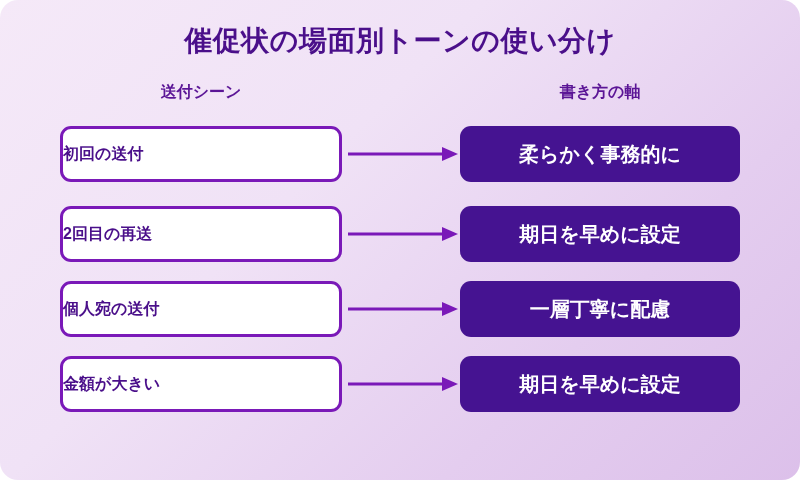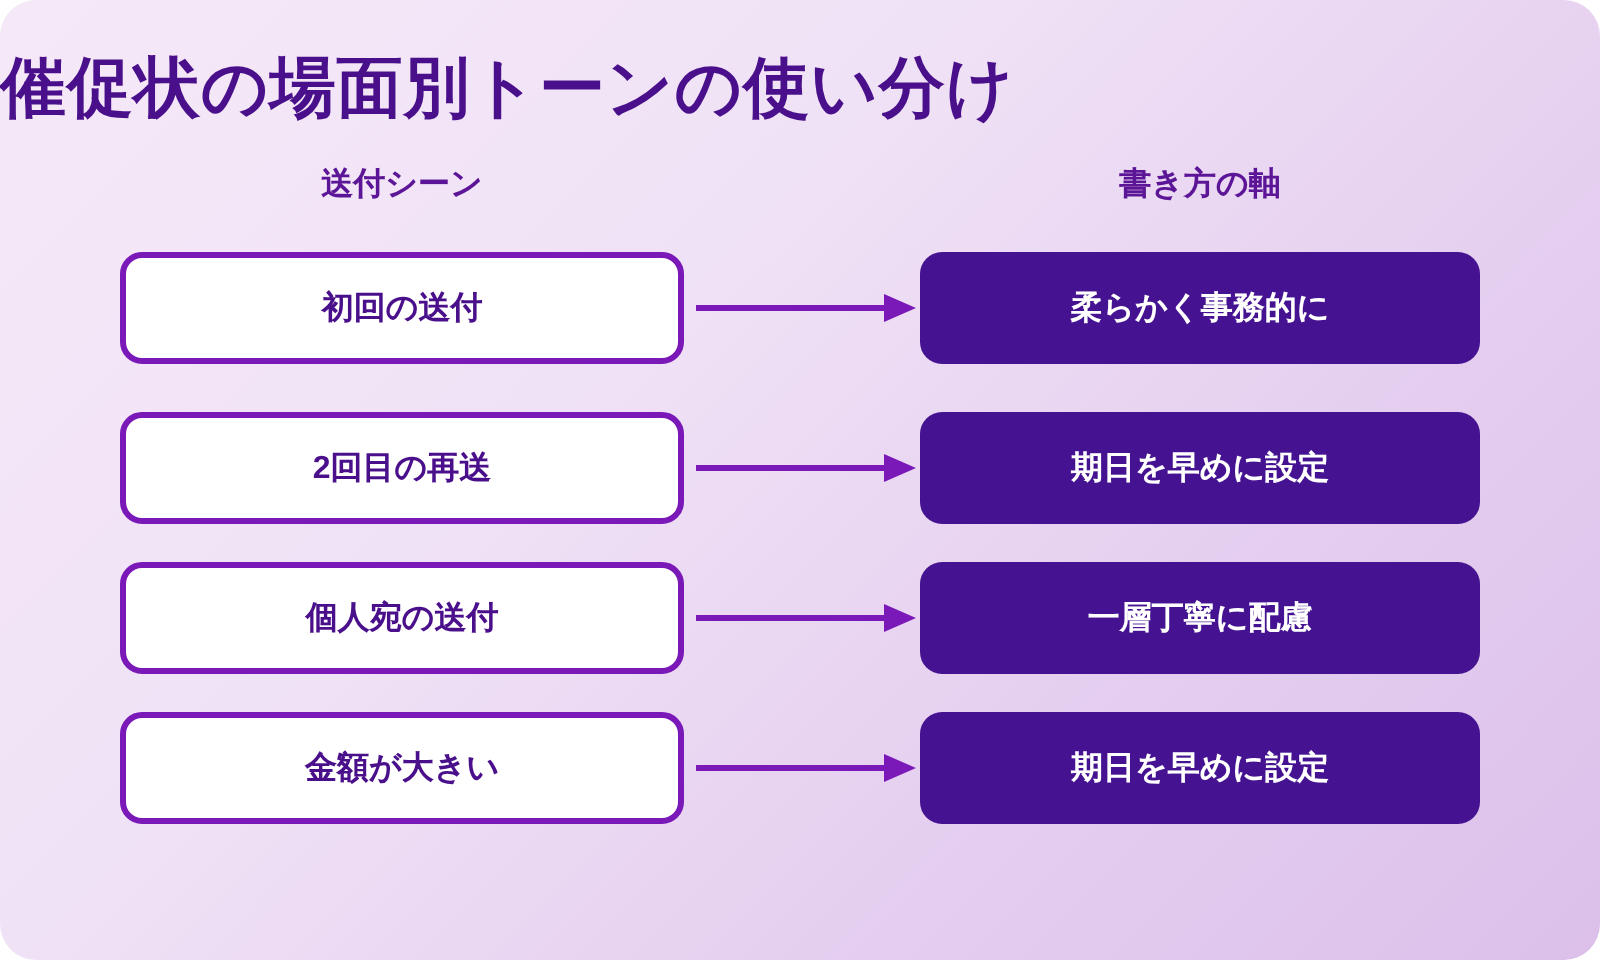--- a/index.html
+++ b/index.html
@@ -24,22 +24,22 @@
     overflow: hidden;
     background: linear-gradient(135deg, #f5e9f8 0%, #f0e2f6 38%, #e4cdef 72%, #dcc0ea 100%);
   }
 
   
   #title {
     position: absolute;
     top: 22px;
     left: 0;
     width: 800px;
-    text-align: left;
-    font-size: 33px;
+    text-align: center;
+    font-size: 28px;
     font-weight: bold;
     color: #4a0f8a;
     letter-spacing: 0.5px;
     white-space: nowrap;
   }
 
   
   .col-header {
     position: absolute;
     top: 82px;
@@ -65,21 +65,21 @@
     left: 60px;
     top: 0;
     width: 282px;
     height: 56px;
     box-sizing: border-box;
     background: #ffffff;
     border: 3px solid #7a19b8;
     border-radius: 11px;
     display: flex;
     align-items: center;
-    justify-content: center;
+    justify-content: flex-start;
   }
   .scene-label {
     font-size: 16px;
     font-weight: bold;
     color: #4a0f8a;
     white-space: nowrap;
   }
 
   .tone-box {
     position: absolute;
@@ -88,21 +88,21 @@
     width: 280px;
     height: 56px;
     box-sizing: border-box;
     background: #451391;
     border-radius: 11px;
     display: flex;
     align-items: center;
     justify-content: center;
   }
   .tone-label {
-    font-size: 16px;
+    font-size: 20px;
     font-weight: bold;
     color: #ffffff;
     white-space: nowrap;
   }
 
   
   .arrow {
     position: absolute;
     left: 348px;
     top: 20px;

